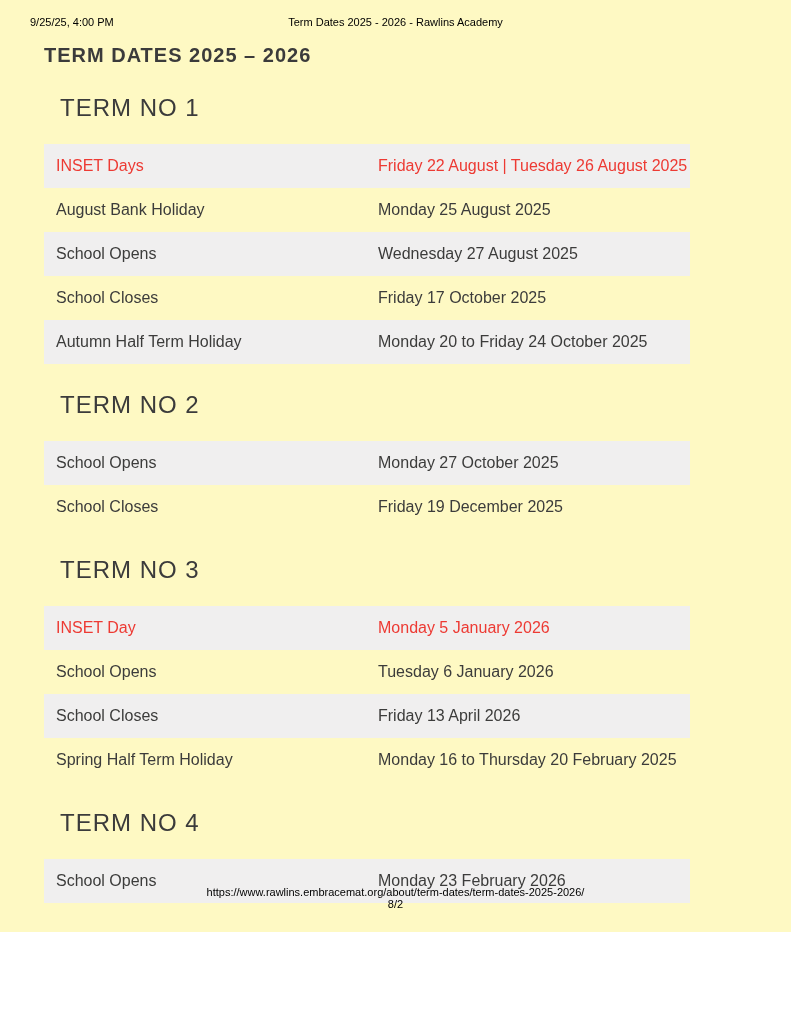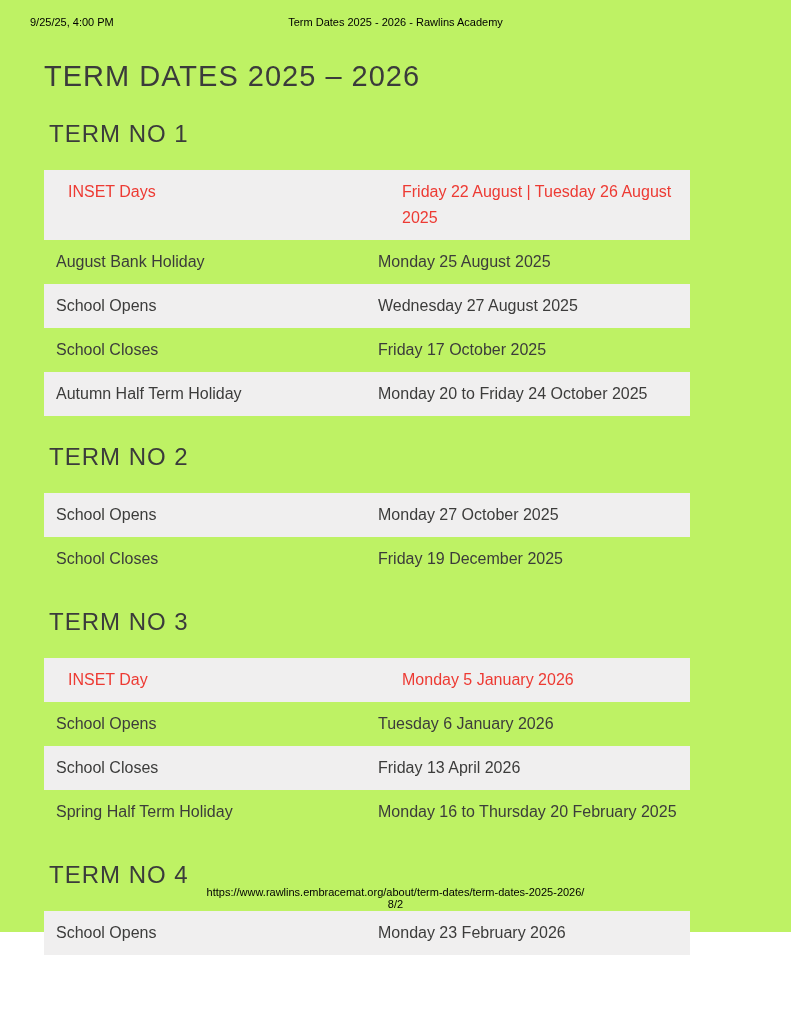--- a/index.html
+++ b/index.html
@@ -11,63 +11,63 @@
   }
   *{margin:0;padding:0;box-sizing:border-box;}
   html,body{background:#ffffff;}
   body{
     width:791px;height:1024px;
     font-family:"Liberation Sans","DejaVu Sans",sans-serif;
     color:var(--body-text);
     position:relative;
     overflow:hidden;
   }
-  .sheet{width:791px;height:932px;position:relative;background:#bef264;}
+  .sheet{width:791px;height:932px;position:relative;background:#fef9c3;}
   
   .print-header,.print-footer{
     position:absolute;left:0;right:0;
     display:flex;align-items:center;
     padding:0 30px;
     font-size:11px;color:var(--meta-text);
   }
   .print-header{top:16px;}
   .print-footer{bottom:22px;flex-direction:column;}
   .print-header .side,.print-footer .side{flex:1;}
   .print-header .side.right,.print-footer .side.right{text-align:right;}
   .print-header .center{flex:0 0 auto;text-align:right;}
   
   .content{
     position:absolute;top:44px;left:44px;right:101px;
   }
   h1.page-title{
-    font-size:29px;font-weight:400;letter-spacing:1px;
+    font-size:20px;font-weight:700;letter-spacing:1px;
     color:var(--heading-text);
-    margin:16px 0 4px 0;
+    margin:0 0 4px 0;
   }
   h2.section-heading{
     font-size:24px;font-weight:400;letter-spacing:1px;
     color:var(--heading-text);
-    margin:27px 0 22px 5px;
+    margin:27px 0 22px 16px;
   }
   .term-table{width:100%;}
   .row{
     display:flex;align-items:flex-start;
     padding:9px 0;
     line-height:26px;
     font-size:16px;
   }
   .row:nth-child(odd){background:var(--row-stripe);}
   .cell.label{
     width:334px;flex:0 0 334px;
     padding-left:12px;padding-right:10px;
   }
   .cell.value{
     flex:1 1 auto;
   }
-  .row.red .cell{color:var(--accent-red);margin-left:12px;}
+  .row.red .cell{color:var(--accent-red);}
 </style>
 </head>
 <body>
 
 <div class="sheet">
 
   <div class="print-header">
     <span class="side left">9/25/25, 4:00 PM</span>
     <span class="center">Term Dates 2025 - 2026 - Rawlins Academy</span>
     <span class="side right"></span>

